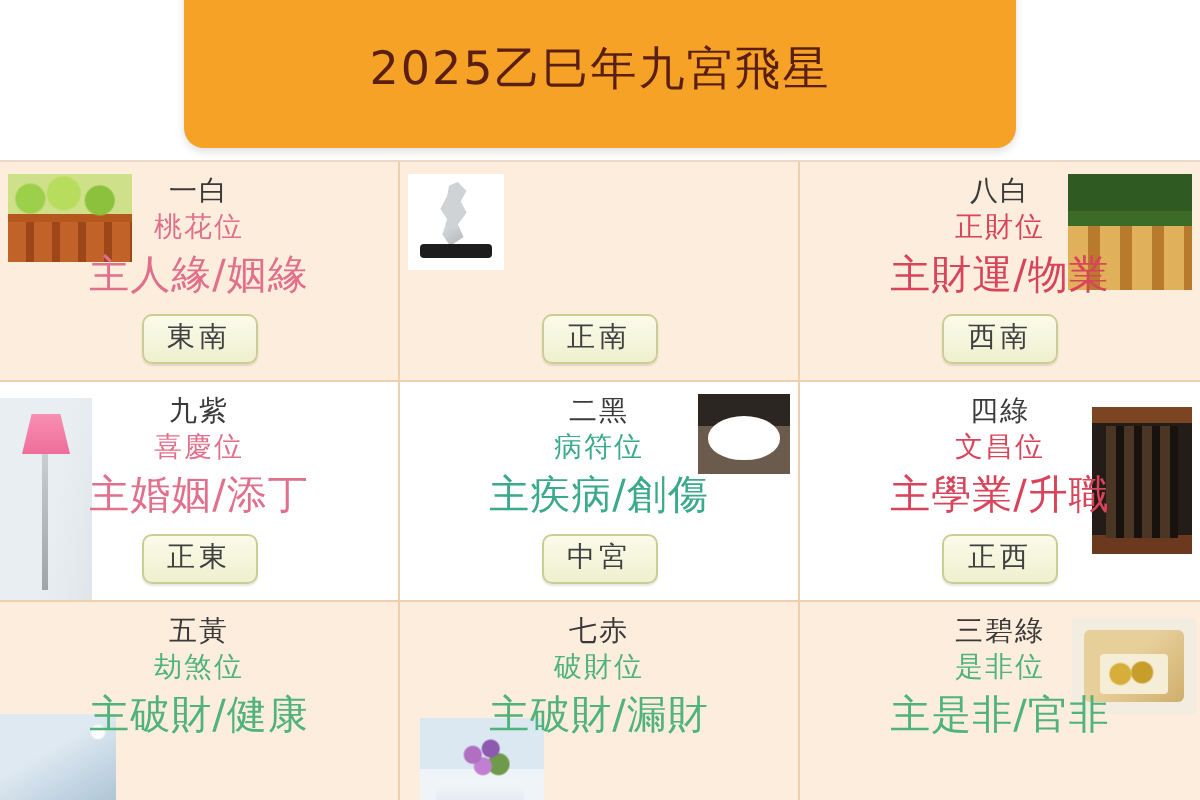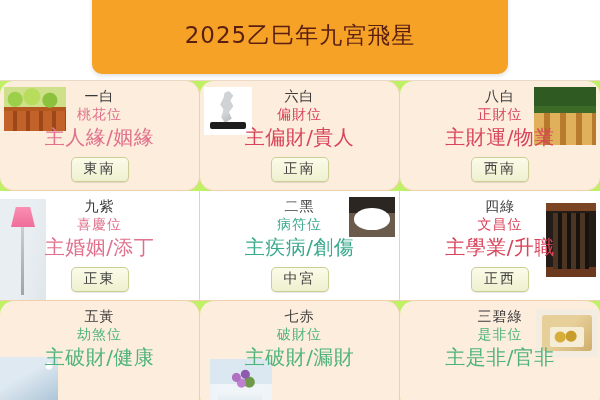--- a/index.html
+++ b/index.html
@@ -10,21 +10,21 @@
     width: 600px;
     height: 400px;
     overflow: hidden;
     background: #ffffff;
     font-family: "DejaVu Sans", "Liberation Sans", sans-serif;
   }
   #page {
     position: relative;
     width: 600px;
     height: 400px;
-    background: #bef264;
+    background: #7f1d1d;
     overflow: hidden;
   }
 
   
   .header-wrap {
     position: absolute;
     left: 0;
     top: 0;
     width: 600px;
     height: 80px;
@@ -66,21 +66,21 @@
   }
   .cell {
     position: relative;
     box-sizing: border-box;
     border-right: 1px solid #f0cfae;
     border-bottom: 1px solid #f0cfae;
     overflow: hidden;
     padding: 0;
   }
   .cell:nth-child(3n) { border-right: none; }
-  .row-peach { background: #fdeddc; border-radius: 14px; }
+  .row-peach { background: #fdeddc; }
   .row-white { background: #ffffff; }
 
   .cell-text {
     position: absolute;
     left: 0;
     right: 0;
     top: 6px;
     text-align: center;
     line-height: 1.32;
     z-index: 3;
@@ -276,25 +276,20 @@
       <div class="cell-text">
         <div class="star-name">一白</div>
         <div class="pos-name t-pink">桃花位</div>
         <div class="pos-desc t-pink">主人緣/姻緣</div>
       </div>
       <div class="dir-badge">東南</div>
     </div>
 
     <div class="cell row-peach">
       <div class="thumb left tw-horse"></div>
-      <div class="cell-text">
-        <div class="star-name">六白</div>
-        <div class="pos-name t-red">偏財位</div>
-        <div class="pos-desc t-red">主偏財/貴人</div>
-      </div>
       <div class="dir-badge">正南</div>
     </div>
 
     <div class="cell row-peach">
       <div class="thumb right tw-gods"></div>
       <div class="cell-text">
         <div class="star-name">八白</div>
         <div class="pos-name t-red">正財位</div>
         <div class="pos-desc t-red">主財運/物業</div>
       </div>

